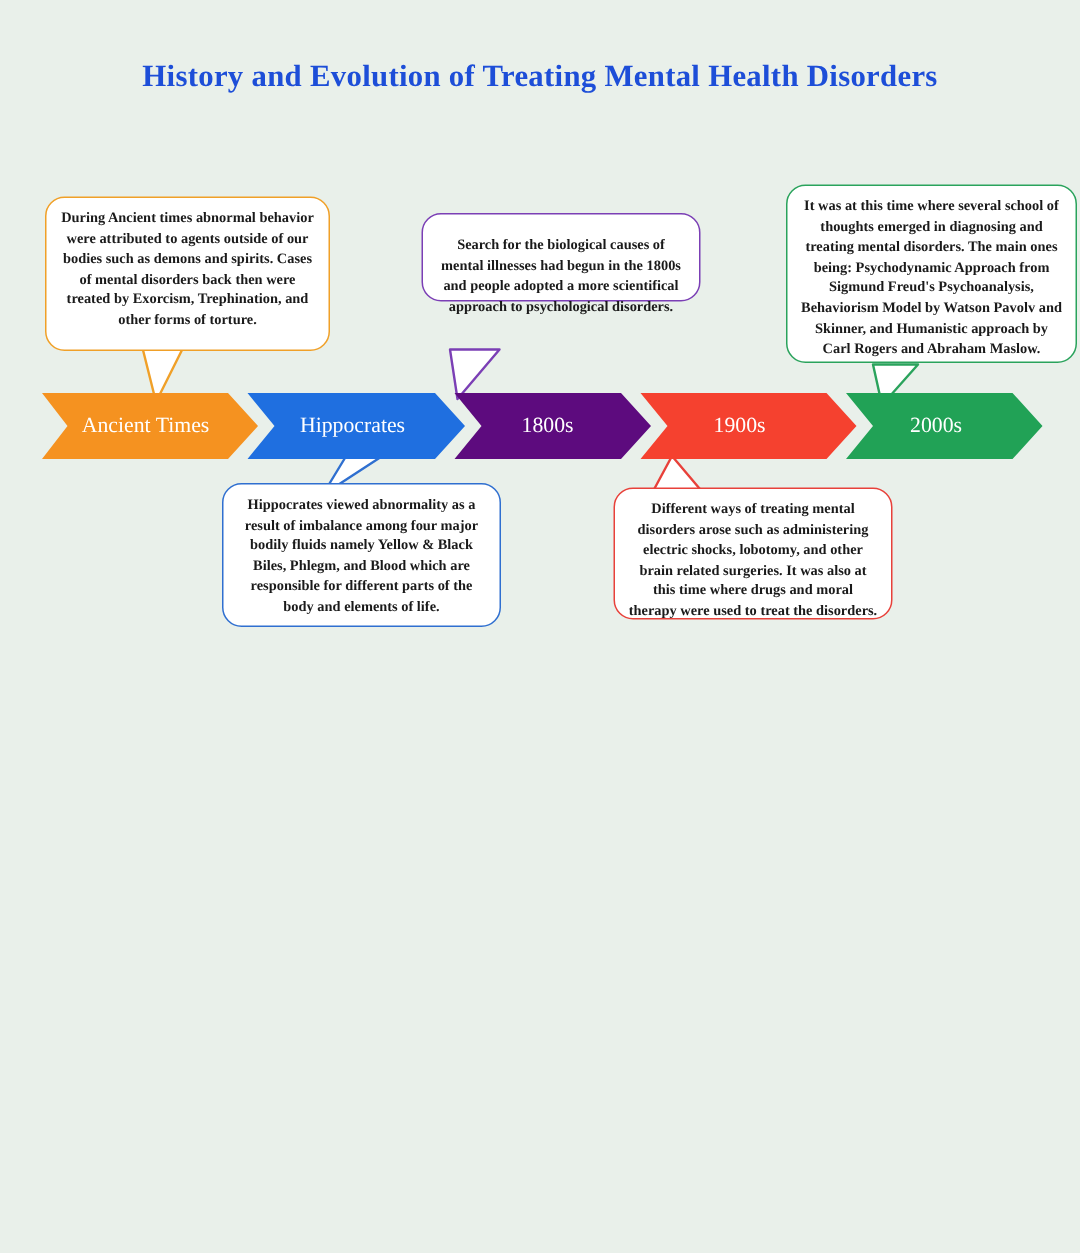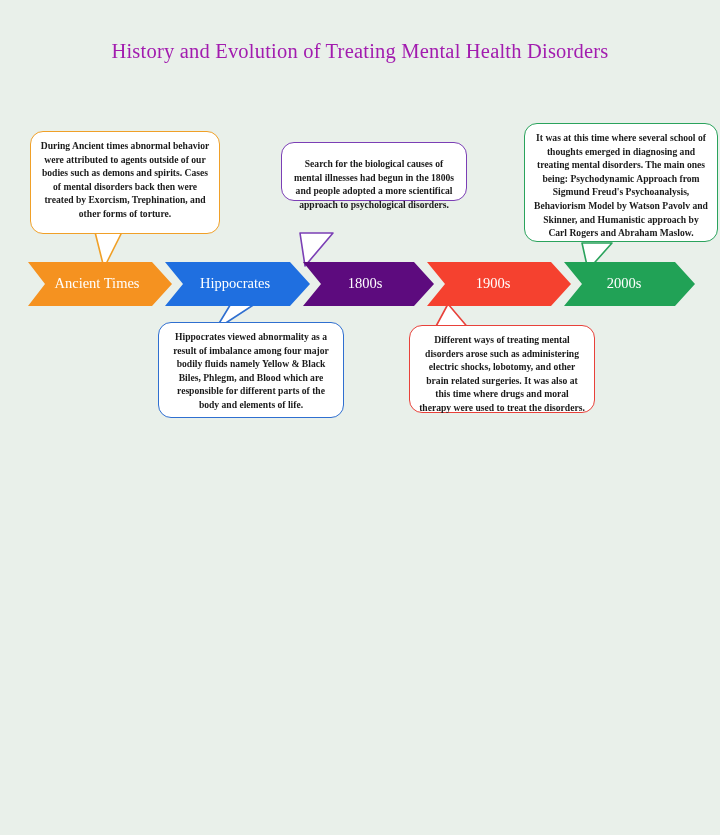--- a/index.html
+++ b/index.html
@@ -23,22 +23,22 @@
 
   
   .page-title {
     position: absolute;
     left: 0;
     top: 40px;
     width: 720px;
     text-align: center;
     font-family: "Liberation Serif", "DejaVu Serif", serif;
     font-size: 20.5px;
-    font-weight: normal;
-    color: #a21caf;
+    font-weight: bold;
+    color: #1d4ed8;
     letter-spacing: 0.2px;
   }
 
   
   #timeline-svg {
     position: absolute;
     left: 0;
     top: 0;
     width: 720px;
     height: 835px;
@@ -110,21 +110,21 @@
       <text class="chev-label" x="97" y="285" fill="#ffffff">Ancient Times</text>
       <text class="chev-label" x="235" y="285" fill="#e8f1ff">Hippocrates</text>
       <text class="chev-label" x="365" y="285" fill="#ffffff">1800s</text>
       <text class="chev-label" x="493" y="285" fill="#ffe9e6">1900s</text>
       <text class="chev-label" x="624" y="285" fill="#eafaf0">2000s</text>
     </g>
   </svg>
 
   <div class="callout c-orange" style="left:30px; top:131px; width:190px; height:103px;">During Ancient times abnormal behavior were attributed to agents outside of our bodies such as demons and spirits. Cases of mental disorders back then were treated by Exorcism, Trephination, and other forms of torture.</div>
 
-  <div class="callout c-blue" style="left:158px; top:322px; width:186px; height:96px;">Hippocrates viewed abnormality as a result of imbalance among four major bodily fluids namely Yellow &amp; Black Biles, Phlegm, and Blood which are responsible for different parts of the body and elements of life.</div>
+  <div class="callout c-blue" style="left:148px; top:322px; width:186px; height:96px;">Hippocrates viewed abnormality as a result of imbalance among four major bodily fluids namely Yellow &amp; Black Biles, Phlegm, and Blood which are responsible for different parts of the body and elements of life.</div>
 
   <div class="callout c-purple" style="left:281px; top:142px; width:186px; height:59px; padding-top:14px;">Search for the biological causes of mental illnesses had begun in the 1800s and people adopted a more scientifical approach to psychological disorders.</div>
 
   <div class="callout c-green" style="left:524px; top:123px; width:194px; height:119px;">It was at this time where several school of thoughts emerged in diagnosing and treating mental disorders. The main ones being: Psychodynamic Approach from Sigmund Freud's Psychoanalysis, Behaviorism Model by Watson Pavolv and Skinner, and Humanistic approach by Carl Rogers and Abraham Maslow.</div>
 
   <div class="callout c-red" style="left:409px; top:325px; width:186px; height:88px;">Different ways of treating mental disorders arose such as administering electric shocks, lobotomy, and other brain related surgeries. It was also at this time where drugs and moral therapy were used to treat the disorders.</div>
 
 </div>
 
 </body></html>

